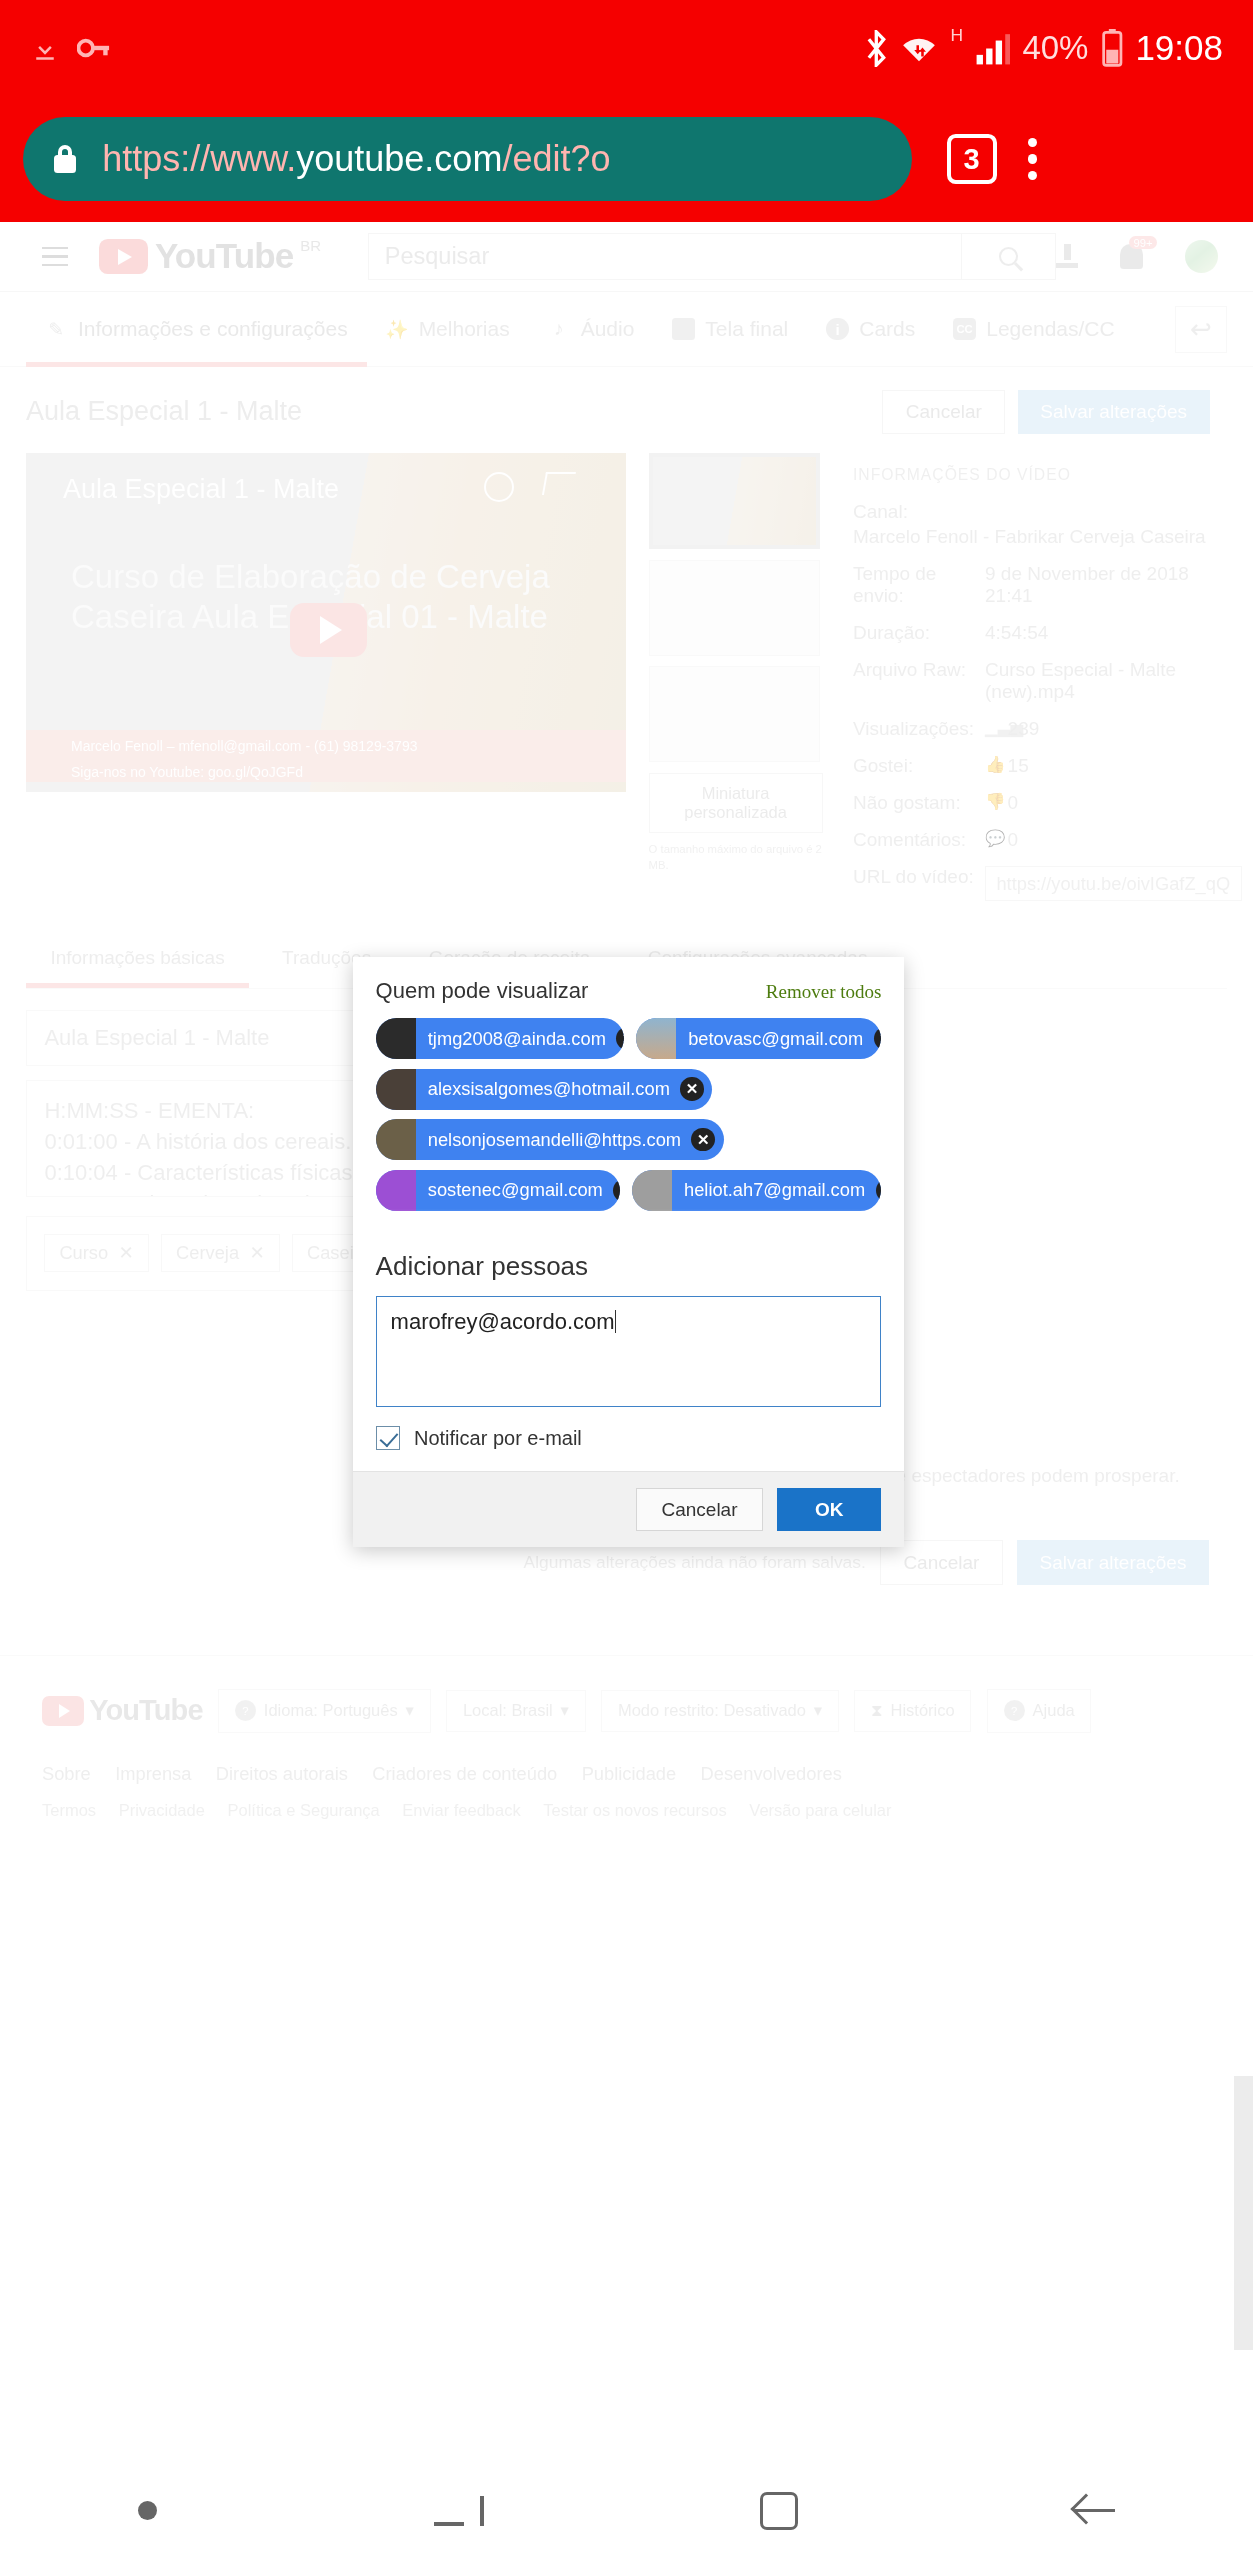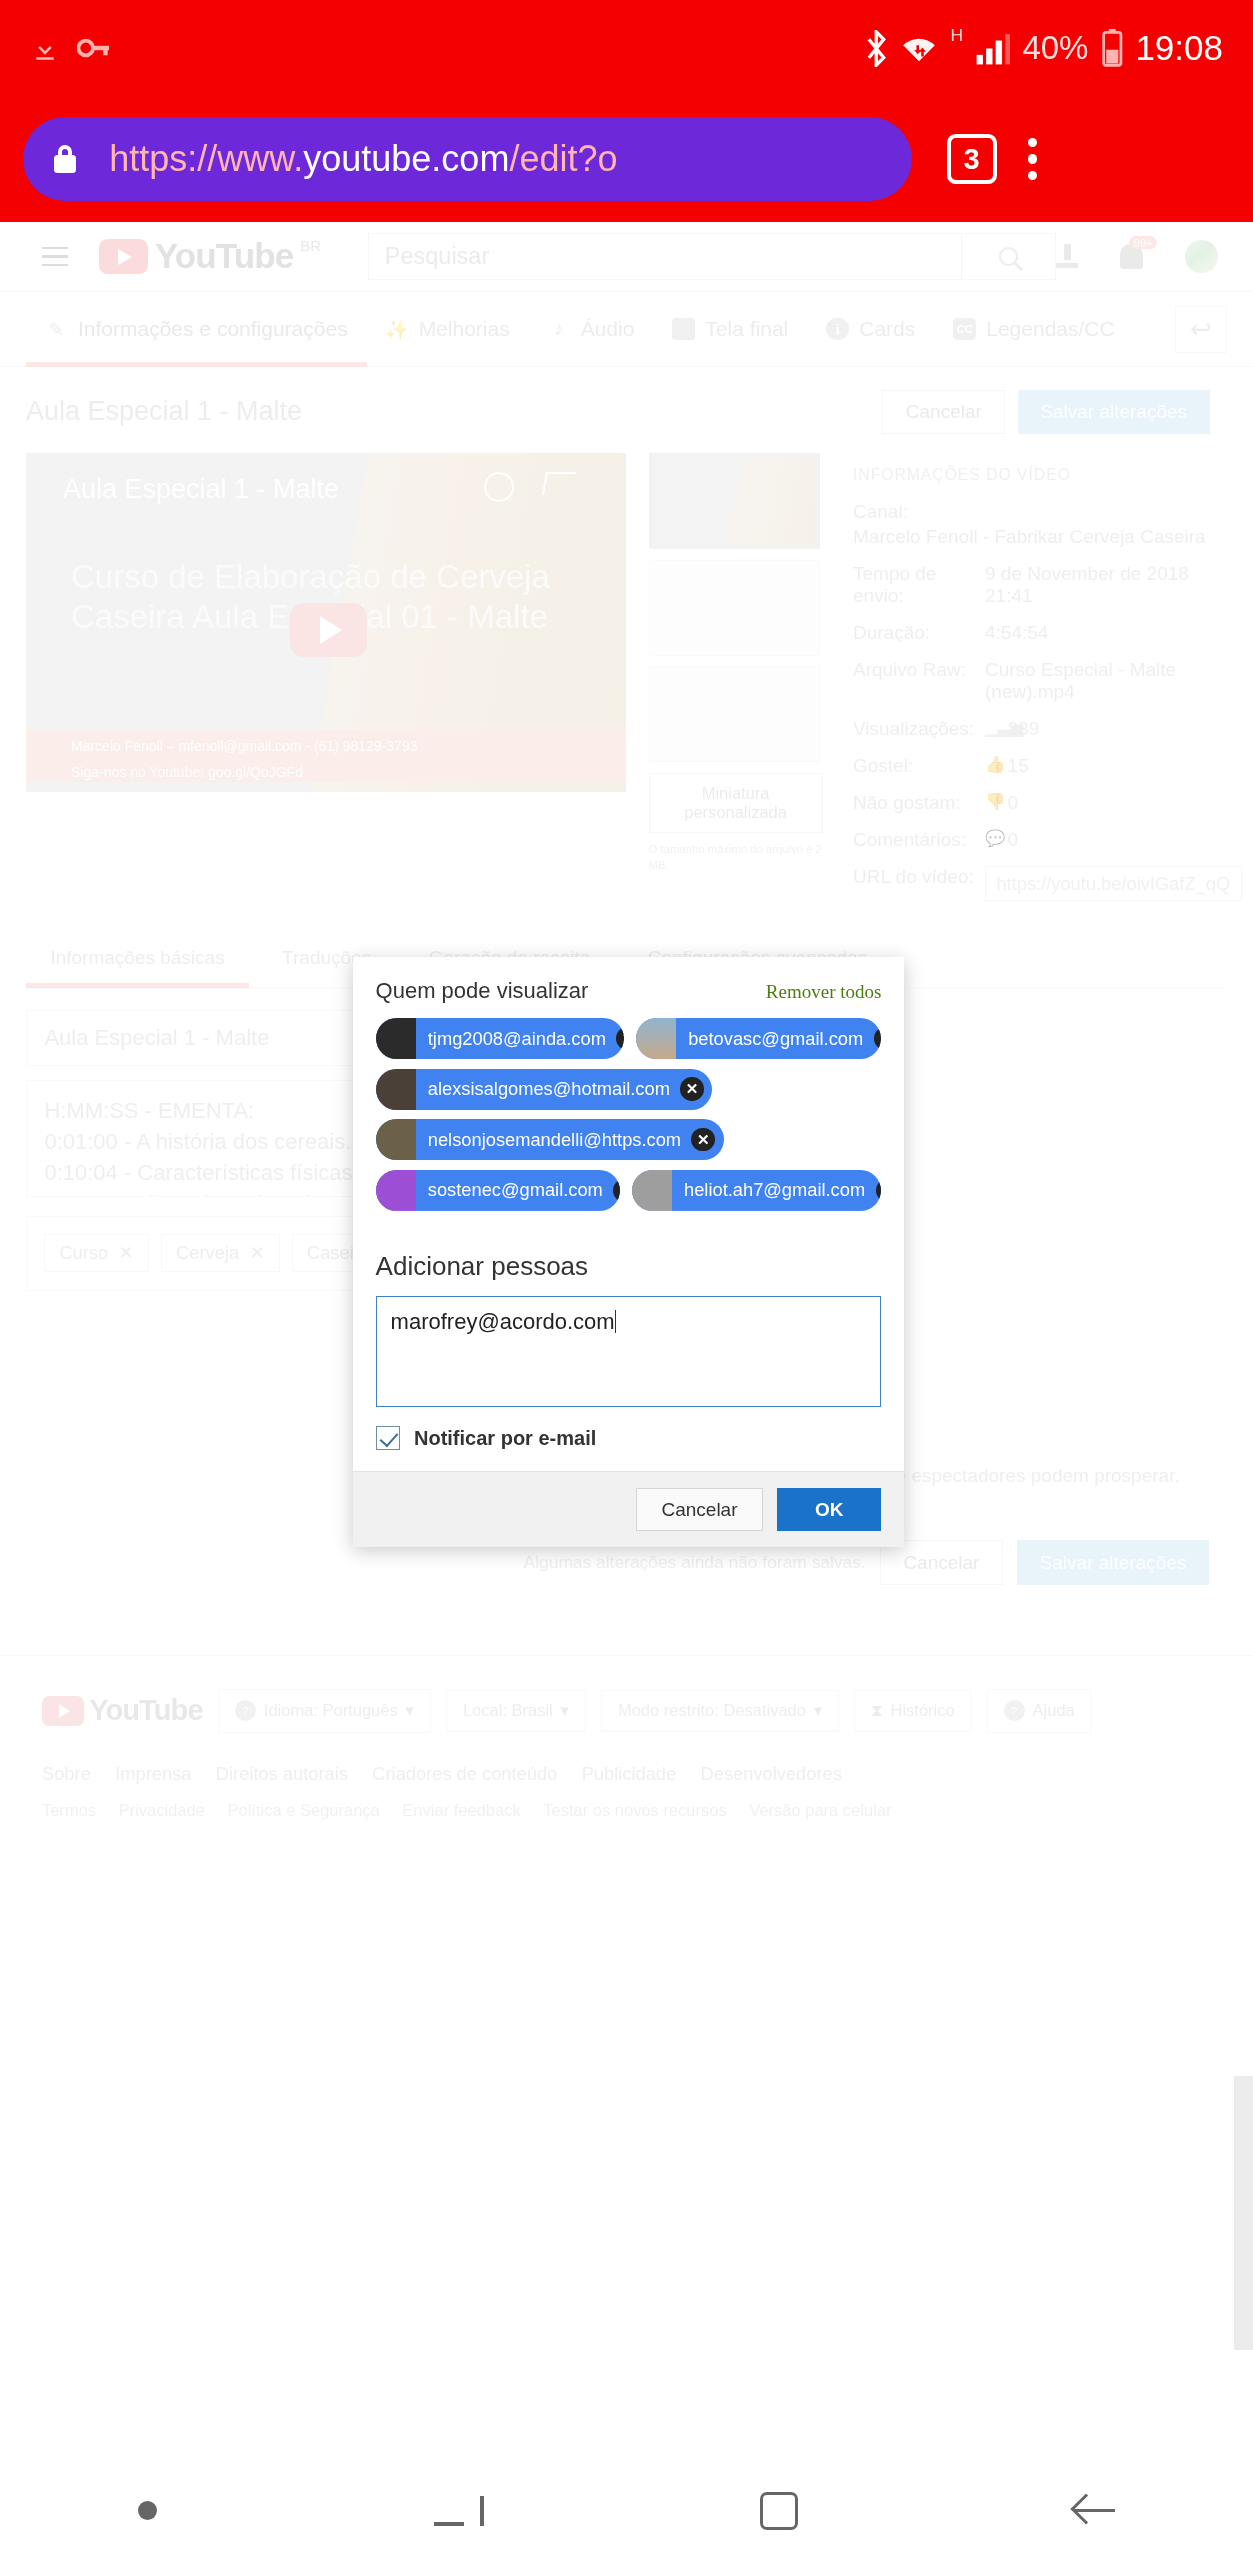--- a/index.html
+++ b/index.html
@@ -22,22 +22,22 @@
   .sb-text { color:#ffffff; font-size:35px; letter-spacing:0px; }
   .sb-pct { color:#ffdede; font-size:33px; }
   .sb-h { color:#ffd0d0; font-size:17.4px; position:relative; top:-12.2px; }
 
   
   .browserbar {
     position:absolute; top:96px; left:0; width:1253px; height:126px;
     background:#f50000; display:flex; align-items:center; padding:0 22.6px;
   }
   .omnibox {
-    width:889px; height:84px; background:#6d28d9; border-radius:42px;
-    display:flex; align-items:center; padding:0 31px; gap:33px;
+    width:889px; height:84px; background:#0f766e; border-radius:42px;
+    display:flex; align-items:center; padding:0 31px; gap:26px;
   }
   .lock { width:22.6px; height:28px; position:relative; flex:none; }
   .lock .body { position:absolute; bottom:0; width:22.6px; height:18.3px; background:#fff; border-radius:3.5px; }
   .lock .shackle { position:absolute; top:0; left:4.4px; width:14px; height:13px;
       border:4.4px solid #fff; border-bottom:none; border-radius:7.8px 7.8px 0 0; }
   .url { font-size:36px; white-space:nowrap; overflow:hidden; }
   .url .dim { color:#ffb5b0; }
   .url .brt { color:#ffffff; }
   .tabcount {
     width:50px; height:50px; border:4.4px solid #fff; border-radius:8.7px;
@@ -185,21 +185,21 @@
   .chip-label { color:#fff; font-size:18.3px; padding:0 10.4px 0 12.2px; white-space:nowrap; }
   .chip-x { width:23.5px; height:23.5px; border-radius:50%; background:#222; color:#fff;
       font-size:15px; display:flex; align-items:center; justify-content:center; flex:none; font-weight:700; }
   .chip-fade { position:absolute; left:0; right:0; bottom:0; height:22.6px;
       background:linear-gradient(rgba(255,255,255,0),#fff); }
 
   .addlabel { font-size:26px; color:#333; margin:19px 0 14px 0; }
   .addbox { border:1.7px solid #3f82c8; height:111px; padding:12.2px 14px; }
   .addbox .val { font-size:22px; color:#222; }
   .caret { display:inline-block; width:1.7px; height:22.6px; background:#333; vertical-align:-3.5px; }
-  .notifyrow { display:flex; align-items:center; gap:14px; margin:19px 0 21px 0;font-weight:bold; }
+  .notifyrow { display:flex; align-items:center; gap:14px; margin:19px 0 21px 0; }
   .cbox { width:24.4px; height:24.4px; border:1.7px solid #6c8ea8; position:relative; }
   .cbox::after { content:""; position:absolute; left:7px; top:1.7px; width:7.8px; height:15px;
       border:solid #3a6d96; border-width:0 2.6px 2.6px 0; transform:rotate(42deg); }
   .notifytxt { font-size:20px; color:#333; }
   .dlg-foot { background:#f1f1f1; border-top:0.9px solid #e3e3e3; padding:15.7px 22.6px;
       display:flex; justify-content:flex-end; gap:14px; }
   .b-cancel { background:#fafafa; border:0.9px solid #d6d6d6; color:#333; font-size:19px; padding:9.6px 24.4px; }
   .b-ok { background:#1a73c8; border:0.9px solid #1a73c8; color:#fff; font-size:19px; padding:9.6px 37px; font-weight:700; }
 
   

